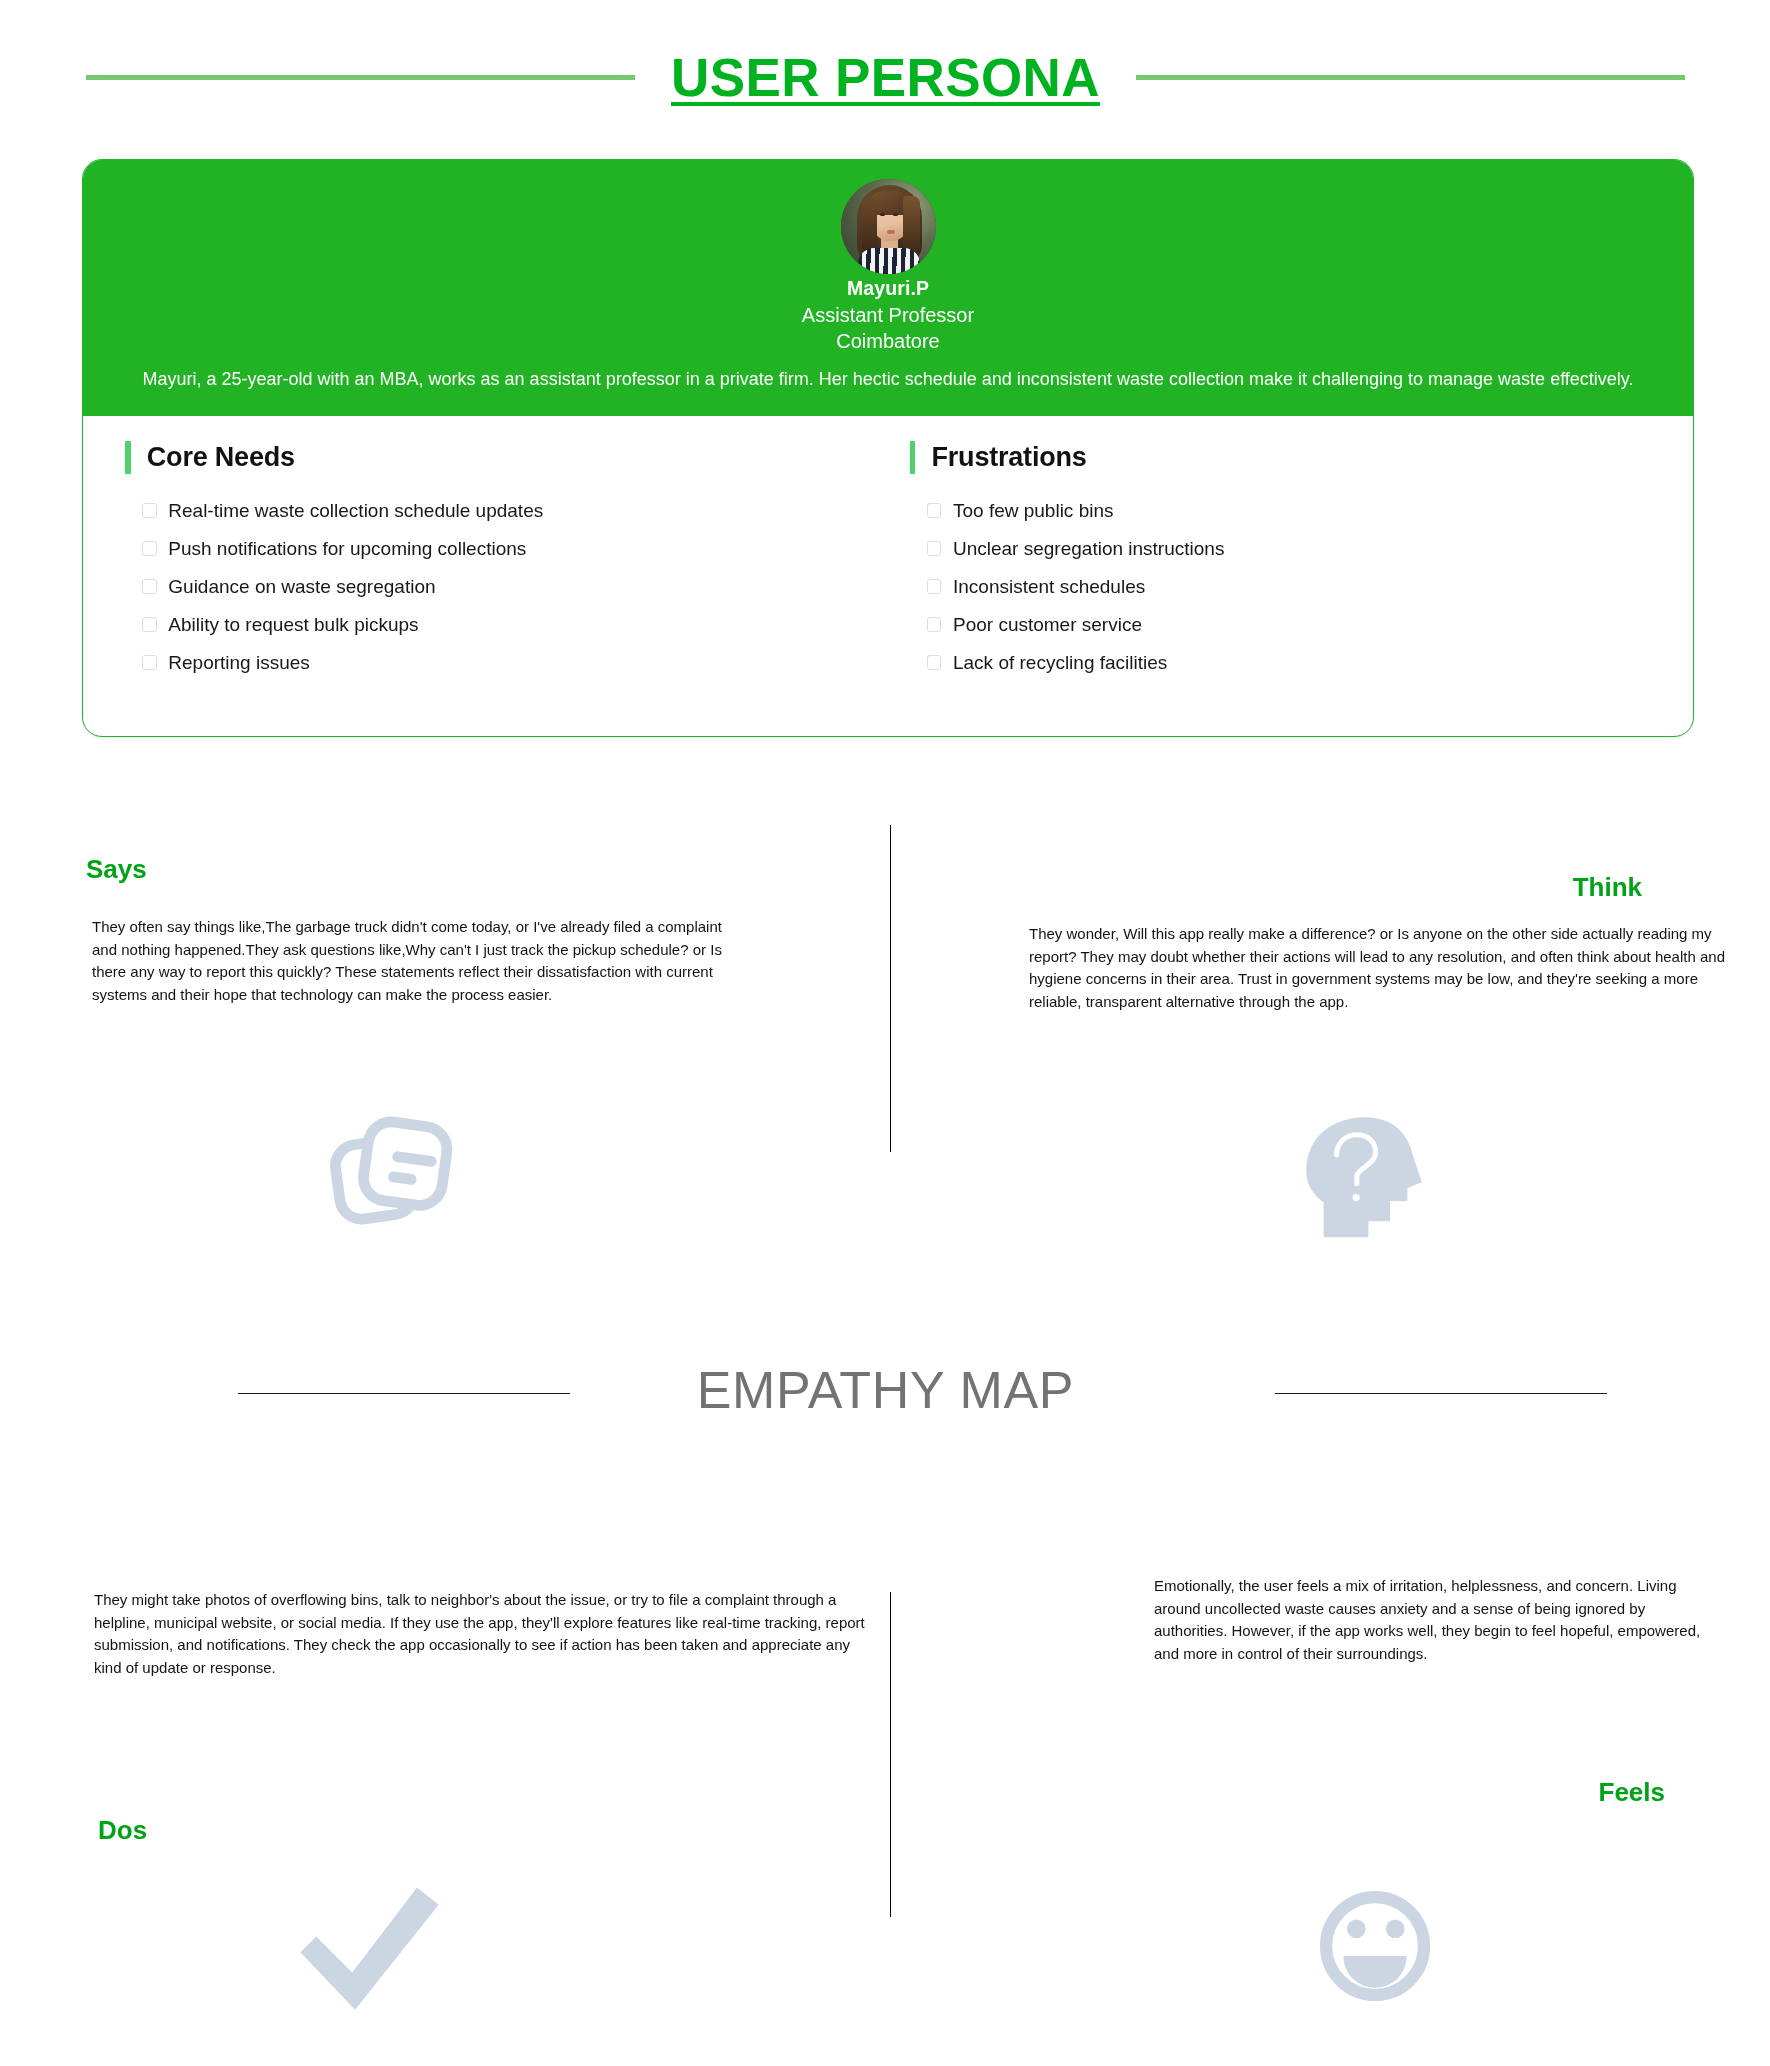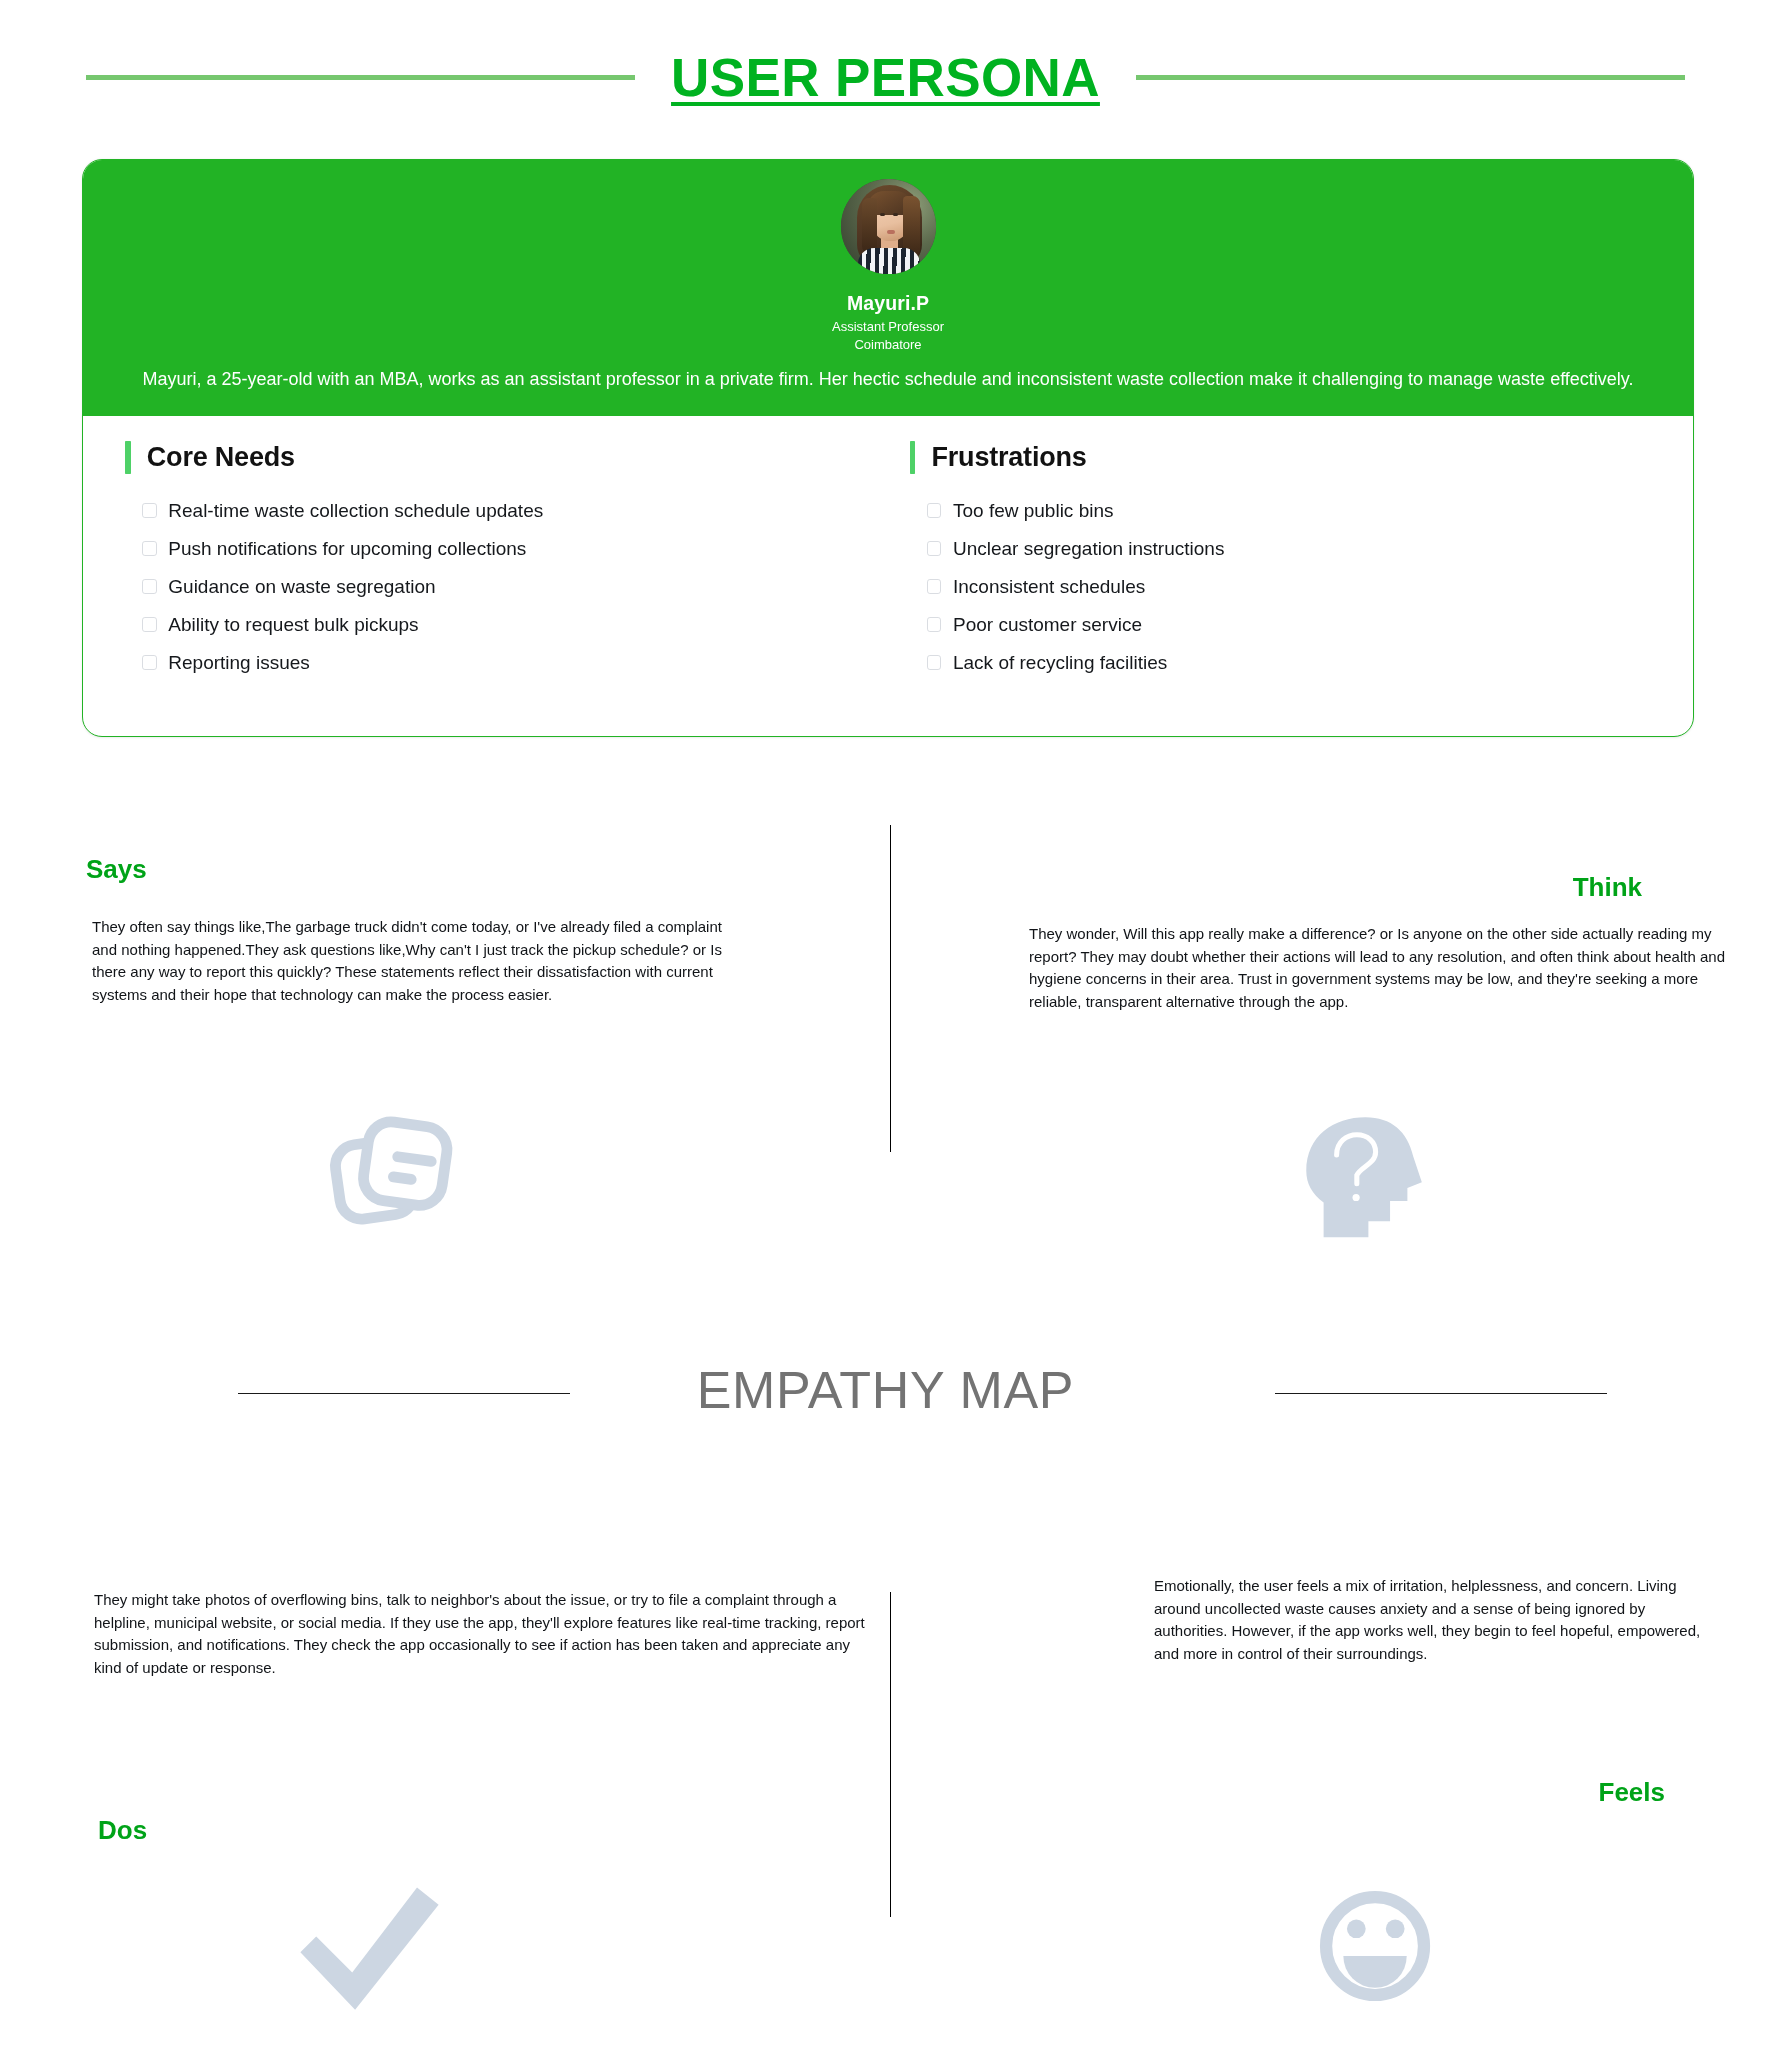--- a/index.html
+++ b/index.html
@@ -136,27 +136,27 @@
   .av-neck {
     position: absolute; left: 40px; top: 56px;
     width: 17.3px; height: 16px; background: #dfae8a;
   }
 
   .persona-name {
     text-align: center;
     color: #ffffff;
     font-size: 19.5px;
     font-weight: 700;
-    margin-top: 18px;
+    margin-top: 3px;
     letter-spacing: 0.1px;
   }
   .persona-role, .persona-city {
     text-align: center;
     color: #ffffff;
-    font-size: 13px;
+    font-size: 20px;
     font-weight: 400;
     margin-top: 4.3px;
   }
   .persona-city { margin-top: 2.9px; }
   .persona-bio {
     position: absolute;
     left: 43px;
     right: 43px;
     bottom: 24px;
     text-align: center;

